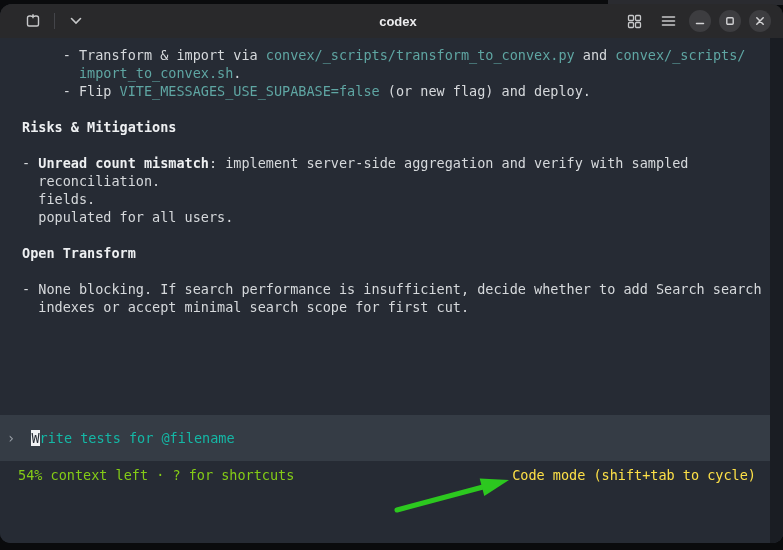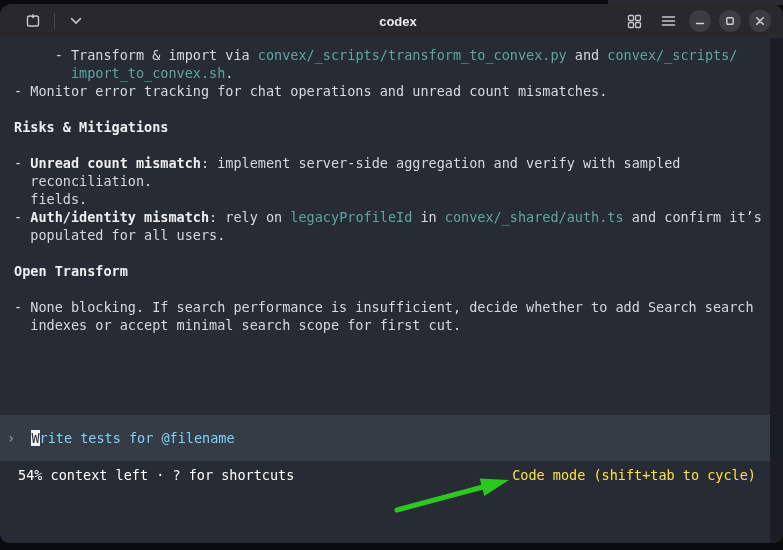--- a/index.html
+++ b/index.html
@@ -31,43 +31,43 @@
   .tb-right{margin-left:auto;display:flex;align-items:center;gap:8px;padding-right:12px;}
   .circle-btn{
     width:22px;height:22px;border-radius:50%;background:#3d3d40;border:none;
     display:flex;align-items:center;justify-content:center;color:#d2d2d4;
   }
   .icon-svg{display:block;}
   
   .term{position:absolute;top:34px;left:0;right:0;bottom:0;background:#262b34;}
   .gutter{position:absolute;top:0;right:0;bottom:0;width:13px;background:#1a1d23;}
   .output{
-    position:absolute;top:0;left:4px;right:13px;padding:8px 0 0 10px;
+    position:absolute;top:0;left:12px;right:13px;padding:8px 0 0 10px;
     font-size:13.5px;line-height:18px;color:#d6d9dc;
   }
   .line{white-space:pre;min-height:18px;}
   .seg-plain{color:#d6d9dc;}
   .seg-bold{color:#edeff1;font-weight:bold;}
   .seg-code{color:#5fa6a3;}
   
   .input-band{
     position:absolute;top:377px;left:0;width:770px;height:46px;background:#353c45;
     display:flex;align-items:center;padding-left:7px;box-sizing:border-box;
     font-size:13.5px;white-space:pre;
   }
   .prompt{color:#9aa1a8;}
   .cursor{background:#f1f2f4;color:#272d35;display:inline-block;}
-  .input-rest{color:#7dd3fc;text-align:center;}
+  .input-rest{color:#14b8a6;text-align:center;}
   
   .status-row{
     position:absolute;top:427px;left:0;width:770px;height:20px;
     display:flex;justify-content:space-between;align-items:center;
     padding:0 14px 0 18px;box-sizing:border-box;font-size:13.5px;white-space:pre;
   }
-  .status-left{color:#ffffff;}
+  .status-left{color:#84cc16;}
   .status-right{color:#fde047;}
   
   .anno{position:absolute;top:0;left:0;pointer-events:none;z-index:20;}
 </style>
 </head>
 <body>
 
 <div class="top-strip-right"></div>
 
 <div class="window">
@@ -134,28 +134,27 @@
       </button>
     </div>
   </div>
 
   <div class="term">
     <div class="gutter"></div>
 
     <div class="output">
         <div class="line"><span class="seg-plain">     - Transform &amp; import via </span><span class="seg-code">convex/_scripts/transform_to_convex.py</span><span class="seg-plain"> and </span><span class="seg-code">convex/_scripts/</span></div>
         <div class="line"><span class="seg-plain">       </span><span class="seg-code">import_to_convex.sh</span><span class="seg-plain">.</span></div>
-        <div class="line"><span class="seg-plain">- Monitor error tracking for chat operations and unread count mismatches.</span></div>
+        <div class="line"><span class="seg-plain">     - Flip </span><span class="seg-code">VITE_MESSAGES_USE_SUPABASE=false</span><span class="seg-plain"> (or new flag) and deploy.</span></div>
         <div class="line"> </div>
         <div class="line"><span class="seg-bold">Risks &amp; Mitigations</span></div>
         <div class="line"> </div>
         <div class="line"><span class="seg-plain">- </span><span class="seg-bold">Unread count mismatch</span><span class="seg-plain">: implement server-side aggregation and verify with sampled</span></div>
         <div class="line"><span class="seg-plain">  reconciliation.</span></div>
         <div class="line"><span class="seg-plain">  fields.</span></div>
-        <div class="line"><span class="seg-plain">- </span><span class="seg-bold">Auth/identity mismatch</span><span class="seg-plain">: rely on </span><span class="seg-code">legacyProfileId</span><span class="seg-plain"> in </span><span class="seg-code">convex/_shared/auth.ts</span><span class="seg-plain"> and confirm it’s</span></div>
         <div class="line"><span class="seg-plain">  populated for all users.</span></div>
         <div class="line"> </div>
         <div class="line"><span class="seg-bold">Open Transform</span></div>
         <div class="line"> </div>
         <div class="line"><span class="seg-plain">- None blocking. If search performance is insufficient, decide whether to add Search search</span></div>
         <div class="line"><span class="seg-plain">  indexes or accept minimal search scope for first cut.</span></div>
       </div>
 
     <div class="input-band">
       <span class="prompt">›</span><span>  </span><span class="cursor">W</span><span class="input-rest">rite tests for @filename</span>

